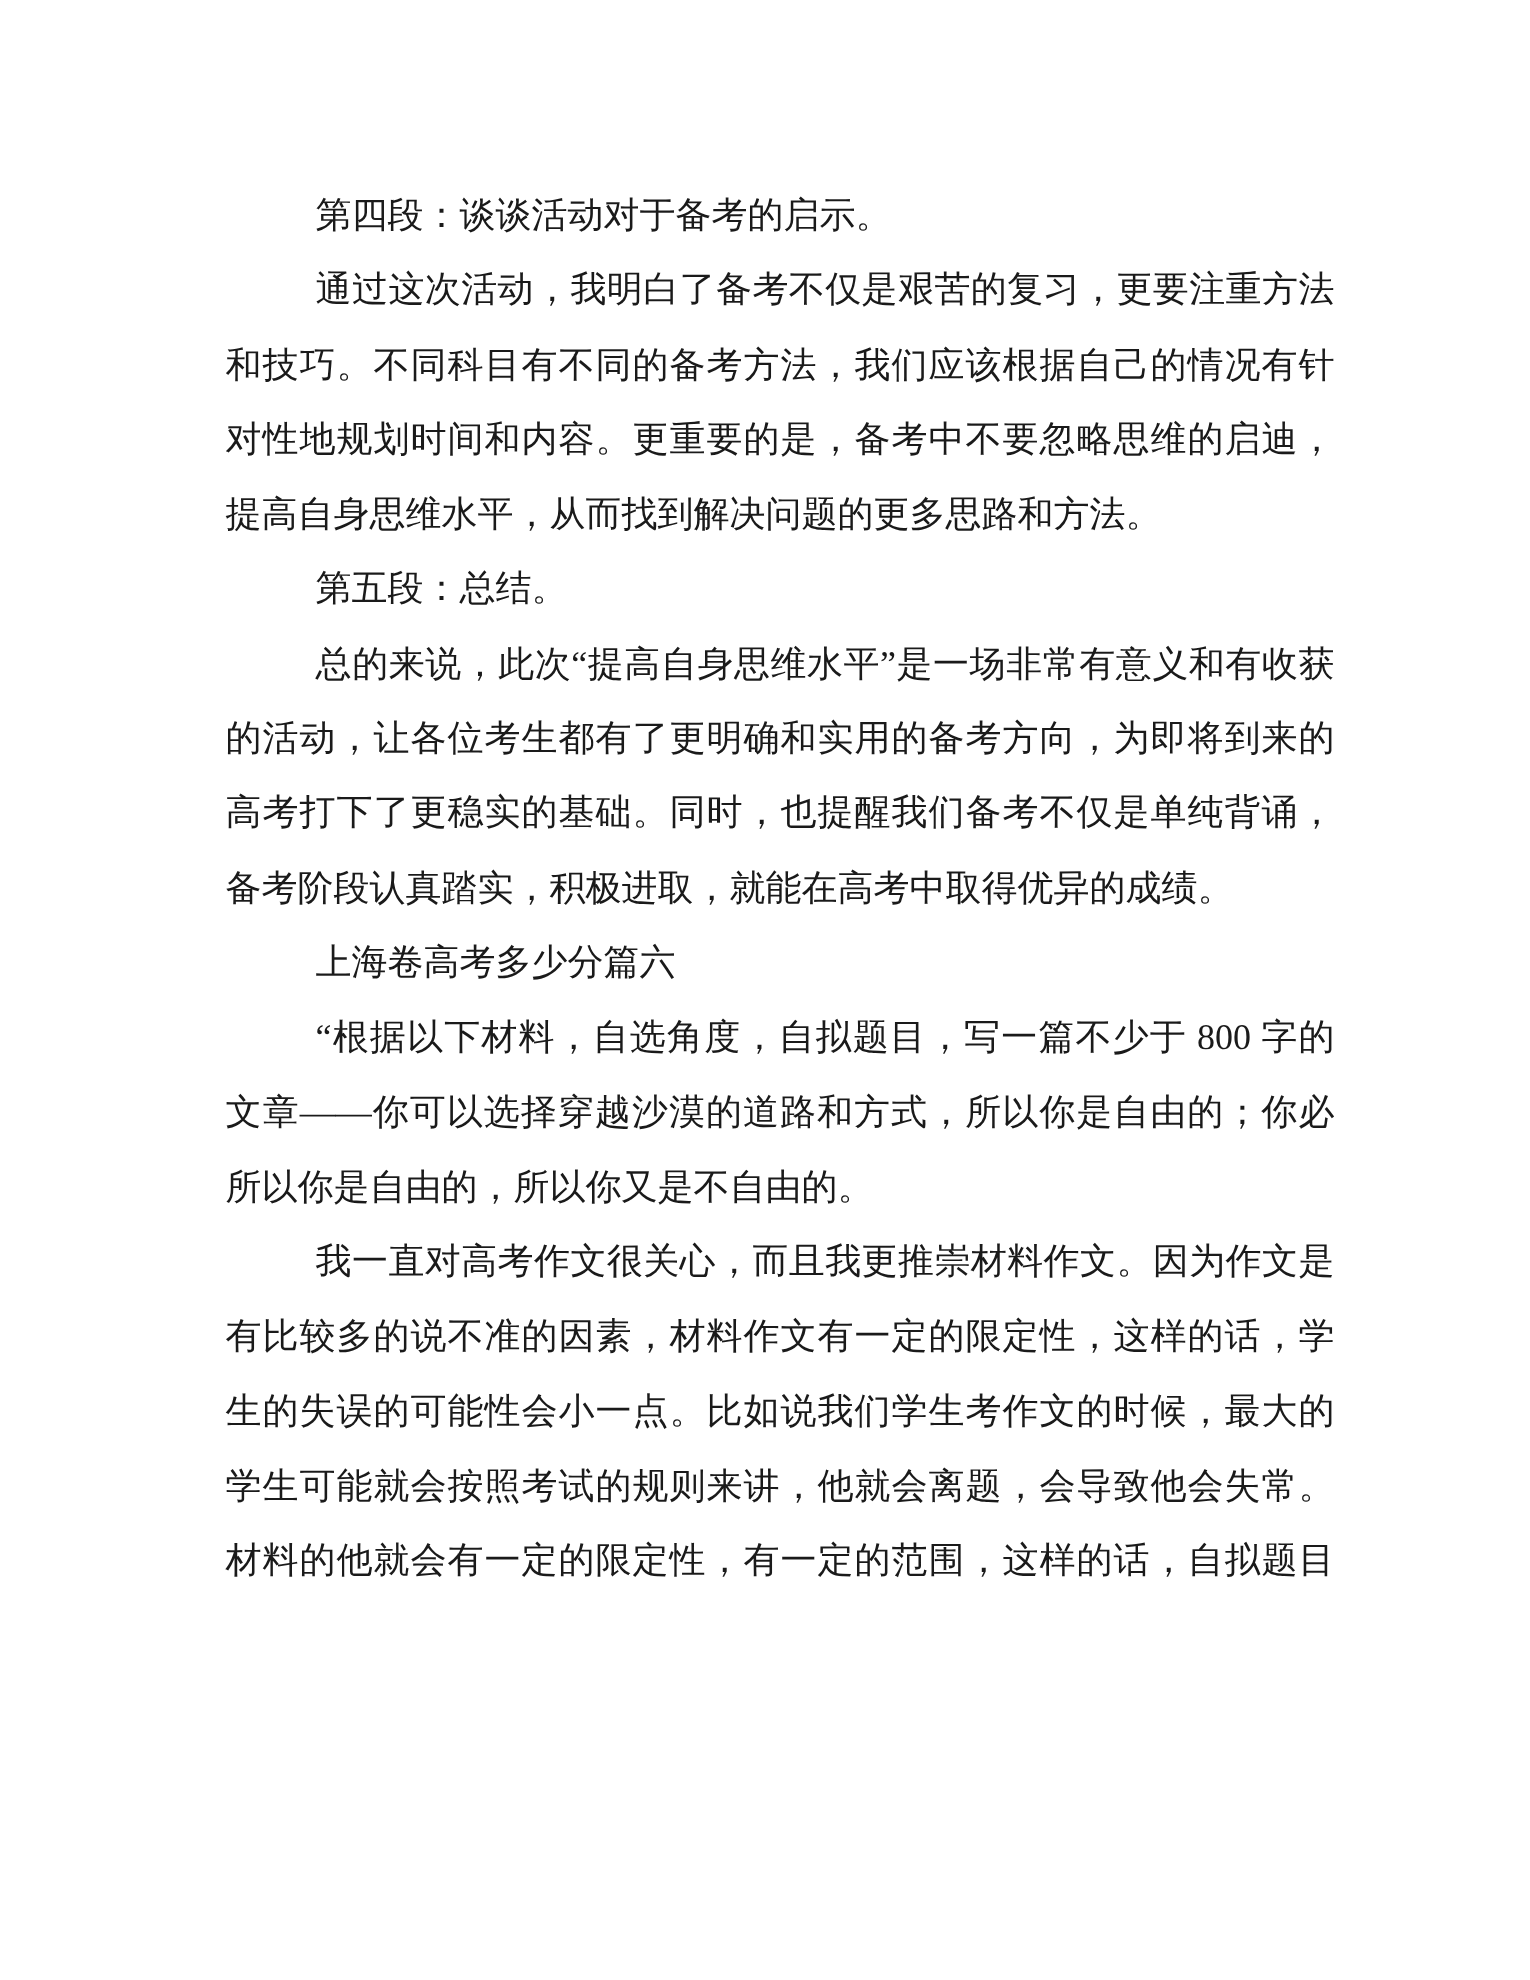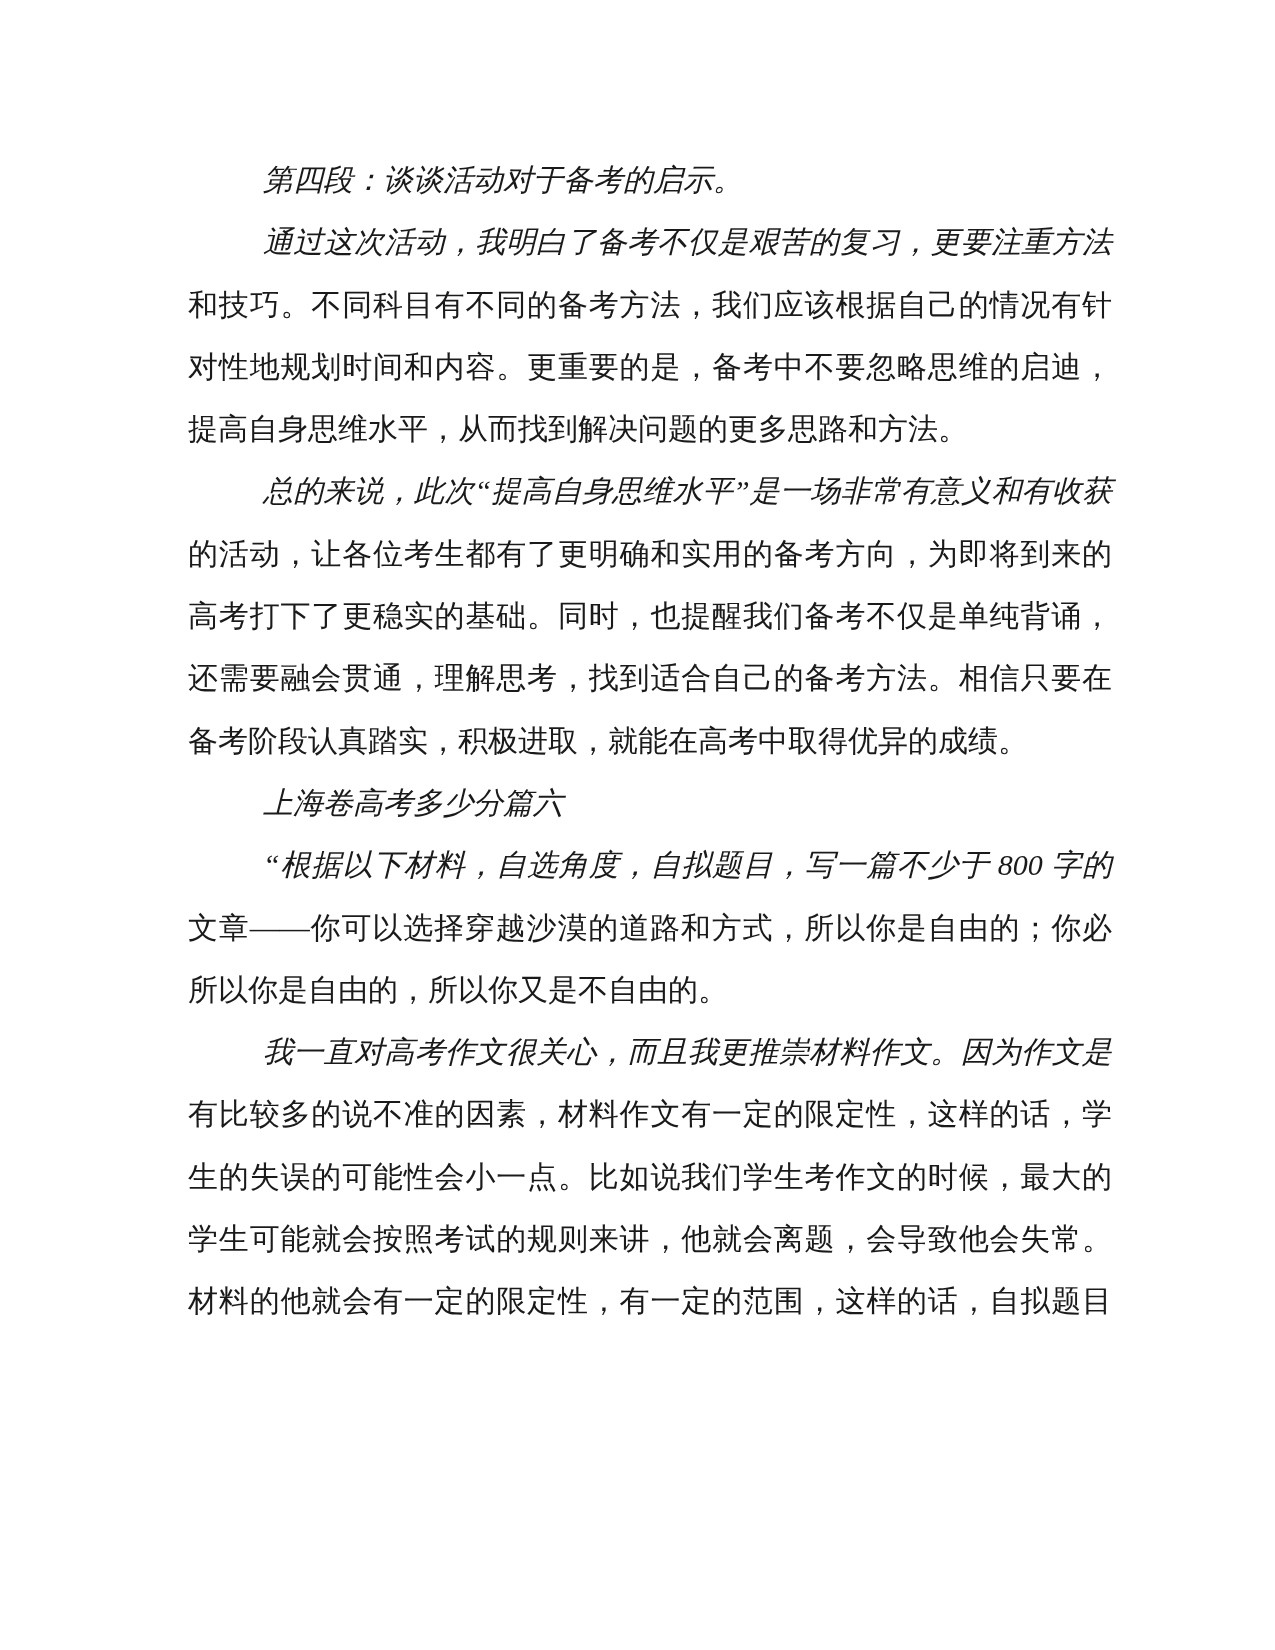--- a/index.html
+++ b/index.html
@@ -34,37 +34,36 @@
     text-align: justify;
     text-align-last: justify;
     text-justify: inter-character;
   }
   .text-line.plain {
     text-align: left;
     text-align-last: left;
   }
   .text-line.indent {
     text-indent: 75px;
-    font-style: italic;
   }
 </style>
 </head>
 <body>
 
 <div class="page">
   <div class="doc-content" style="color: rgb(26, 26, 26);">
       <div class="text-line plain indent">第四段：谈谈活动对于备考的启示。</div>
       <div class="text-line justify indent">通过这次活动，我明白了备考不仅是艰苦的复习，更要注重方法</div>
       <div class="text-line justify">和技巧。不同科目有不同的备考方法，我们应该根据自己的情况有针</div>
       <div class="text-line justify">对性地规划时间和内容。更重要的是，备考中不要忽略思维的启迪，</div>
       <div class="text-line plain">提高自身思维水平，从而找到解决问题的更多思路和方法。</div>
+      <div class="text-line plain indent">第五段：总结。</div>
       <div class="text-line justify indent">总的来说，此次“提高自身思维水平”是一场非常有意义和有收获</div>
       <div class="text-line justify">的活动，让各位考生都有了更明确和实用的备考方向，为即将到来的</div>
       <div class="text-line justify">高考打下了更稳实的基础。同时，也提醒我们备考不仅是单纯背诵，</div>
-      <div class="text-line justify">还需要融会贯通，理解思考，找到适合自己的备考方法。相信只要在</div>
       <div class="text-line plain">备考阶段认真踏实，积极进取，就能在高考中取得优异的成绩。</div>
       <div class="text-line plain indent">上海卷高考多少分篇六</div>
       <div class="text-line justify indent">“根据以下材料，自选角度，自拟题目，写一篇不少于 800 字的</div>
       <div class="text-line justify">文章——你可以选择穿越沙漠的道路和方式，所以你是自由的；你必</div>
       <div class="text-line plain">所以你是自由的，所以你又是不自由的。</div>
       <div class="text-line justify indent">我一直对高考作文很关心，而且我更推崇材料作文。因为作文是</div>
       <div class="text-line justify">有比较多的说不准的因素，材料作文有一定的限定性，这样的话，学</div>
       <div class="text-line justify">生的失误的可能性会小一点。比如说我们学生考作文的时候，最大的</div>
       <div class="text-line justify">学生可能就会按照考试的规则来讲，他就会离题，会导致他会失常。</div>
       <div class="text-line justify">材料的他就会有一定的限定性，有一定的范围，这样的话，自拟题目</div>

